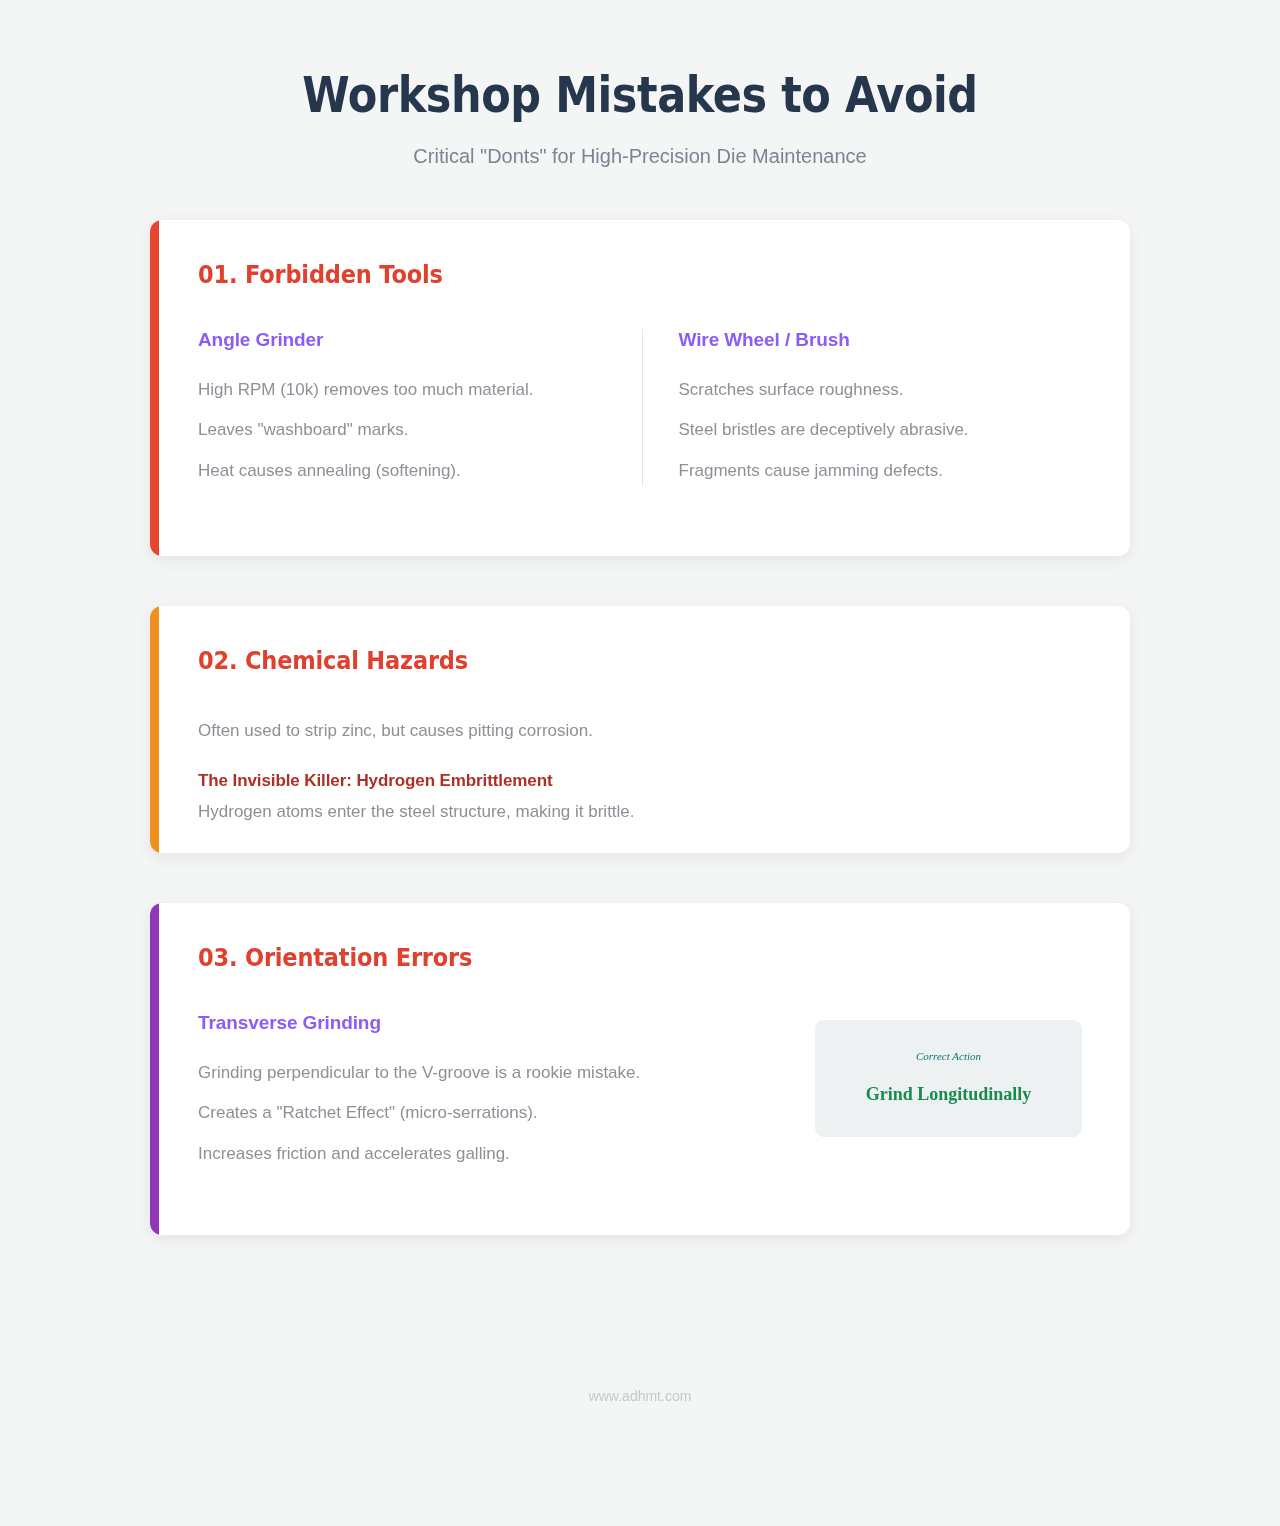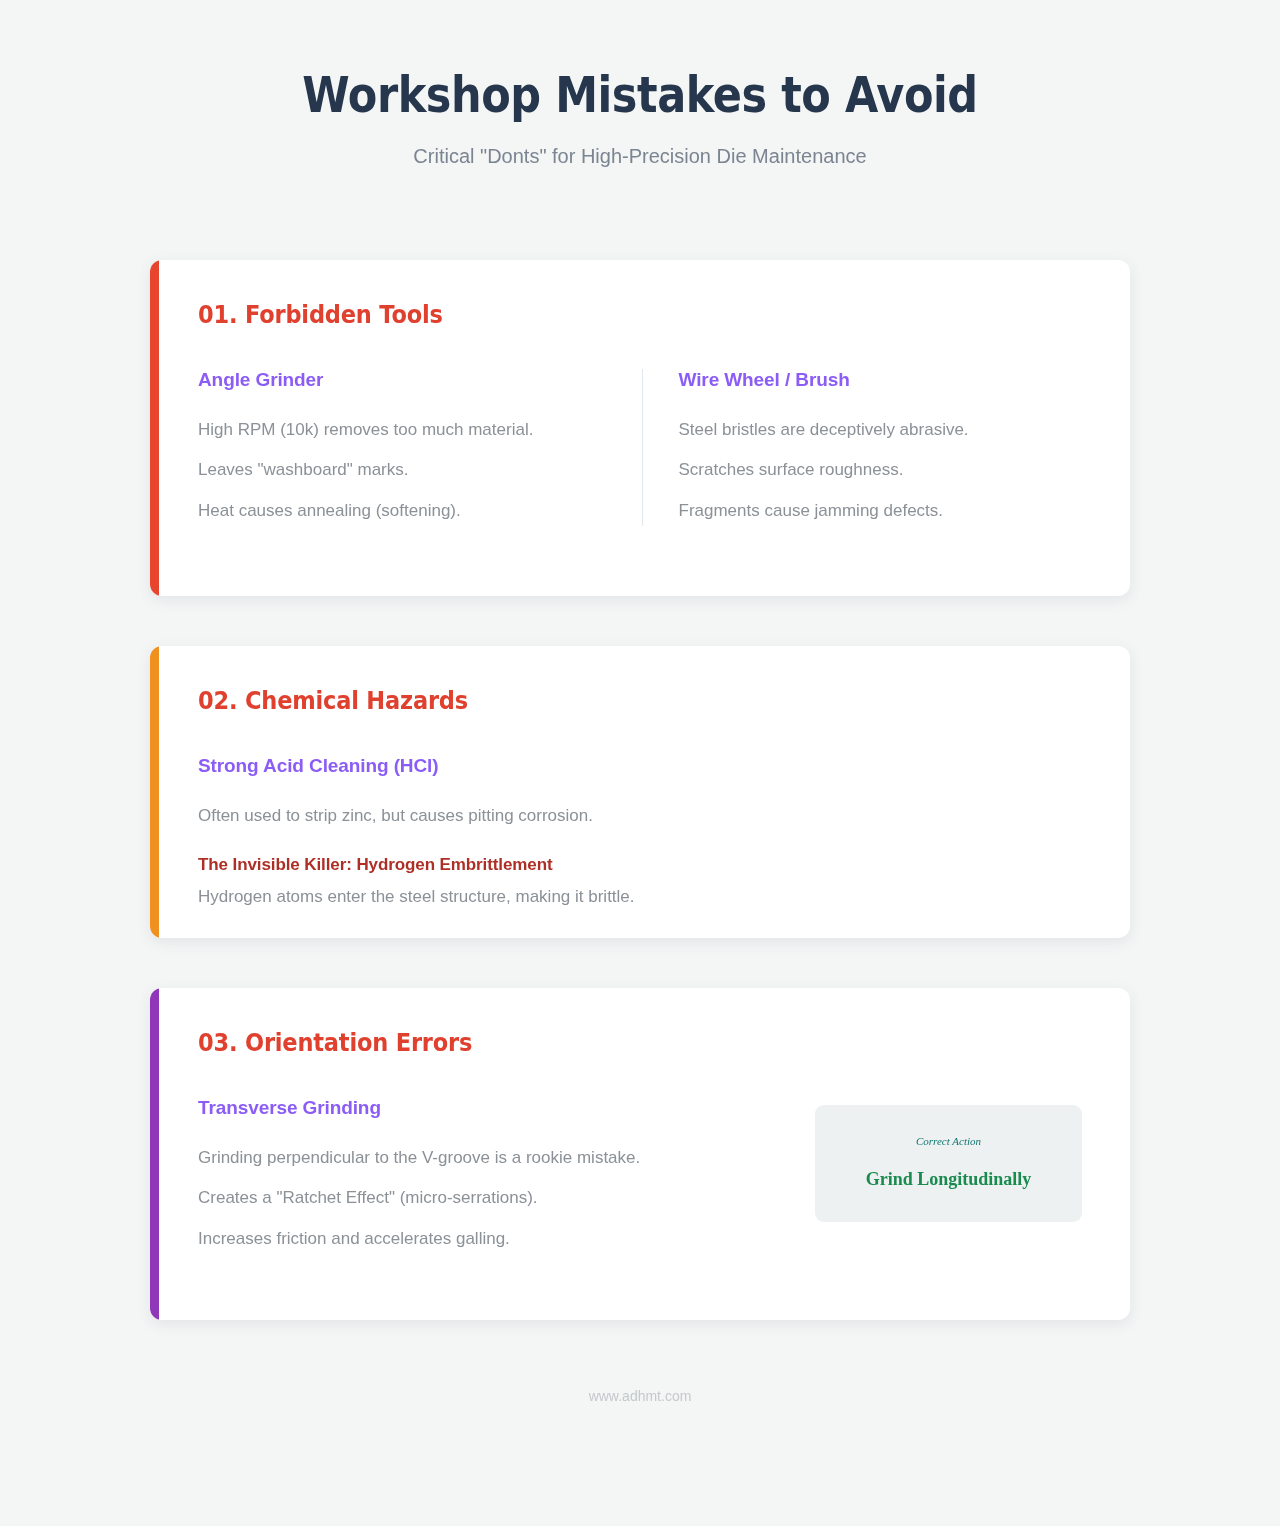--- a/index.html
+++ b/index.html
@@ -43,21 +43,21 @@
     margin: 20px 0 0 0;
     font-family: "Liberation Sans", sans-serif;
     font-size: 20px;
     font-weight: 400;
     color: #7b8591;
     line-height: 1.3;
   }
 
   
   .cards {
-    margin-top: 75px;
+    margin-top: 35px;
     padding: 16px 150px;
   }
 
   .card {
     position: relative;
     background: #ffffff;
     border-radius: 12px;
     box-shadow: 0 4px 14px rgba(80, 90, 105, 0.10);
     margin-bottom: 50px;
     overflow: hidden;
@@ -198,34 +198,33 @@
         <div class="cols">
           <div class="col col-left">
             <h3 class="block-heading">Angle Grinder</h3>
             <p class="block-line">High RPM (10k) removes too much material.</p>
             <p class="block-line">Leaves "washboard" marks.</p>
             <p class="block-line">Heat causes annealing (softening).</p>
           </div>
 
           <div class="col col-right">
             <h3 class="block-heading">Wire Wheel / Brush</h3>
+            <p class="block-line">Scratches surface roughness.</p>
             <p class="block-line">Steel bristles are deceptively abrasive.</p>
-            <p class="block-line">Scratches surface roughness.</p>
             <p class="block-line">Fragments cause jamming defects.</p>
           </div>
         </div>
       </div>
     </section>
 
     <section class="card">
       <div class="card-accent" style="background:#f0901e;"></div>
       <div class="card-body card2-pad">
         <h2 class="card-title">02. Chemical Hazards</h2>
 
-        <h3 class="block-heading">Strong Acid Cleaning (HCl)</h3>
         <p class="block-line">Often used to strip zinc, but causes pitting corrosion.</p>
         <p class="sub-emphasis">The Invisible Killer: Hydrogen Embrittlement</p>
         <p class="block-line">Hydrogen atoms enter the steel structure, making it brittle.</p>
       </div>
     </section>
 
     <section class="card">
       <div class="card-accent" style="background:#9036b8;"></div>
       <div class="card-body card3-pad">
         <h2 class="card-title">03. Orientation Errors</h2>

